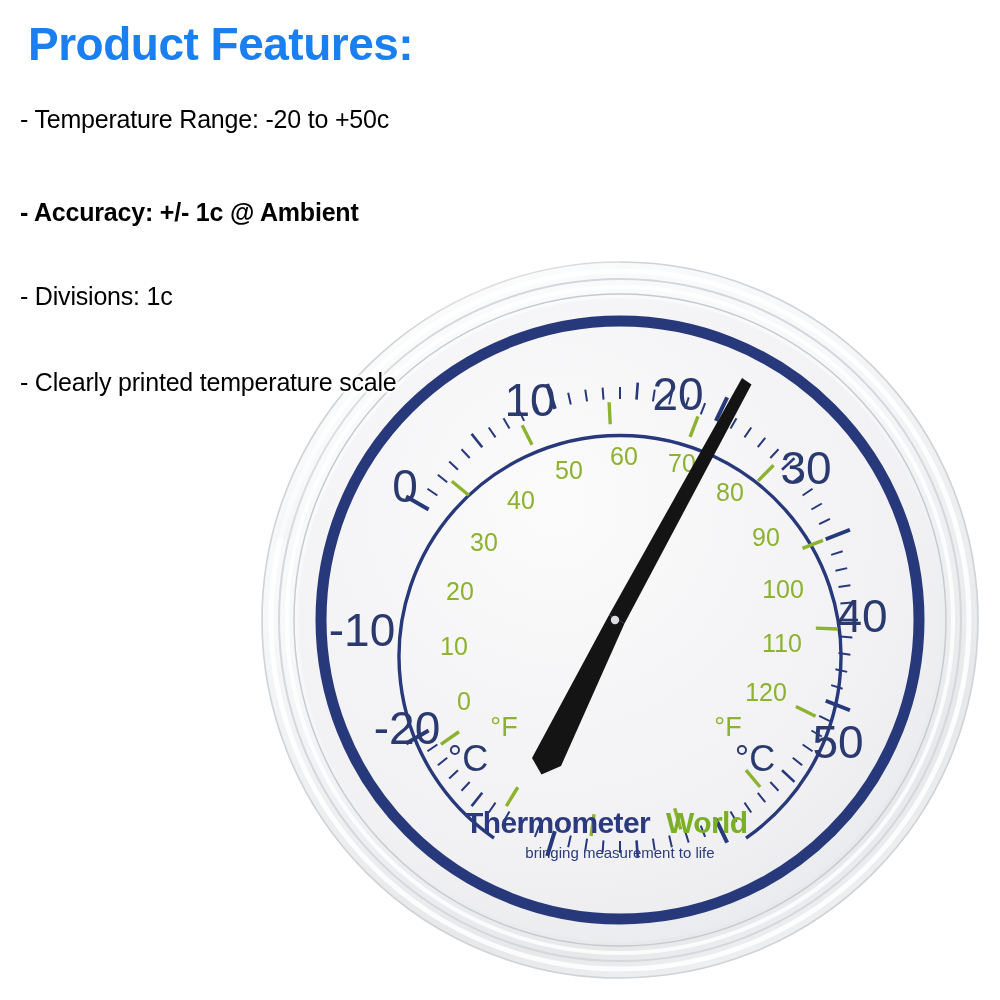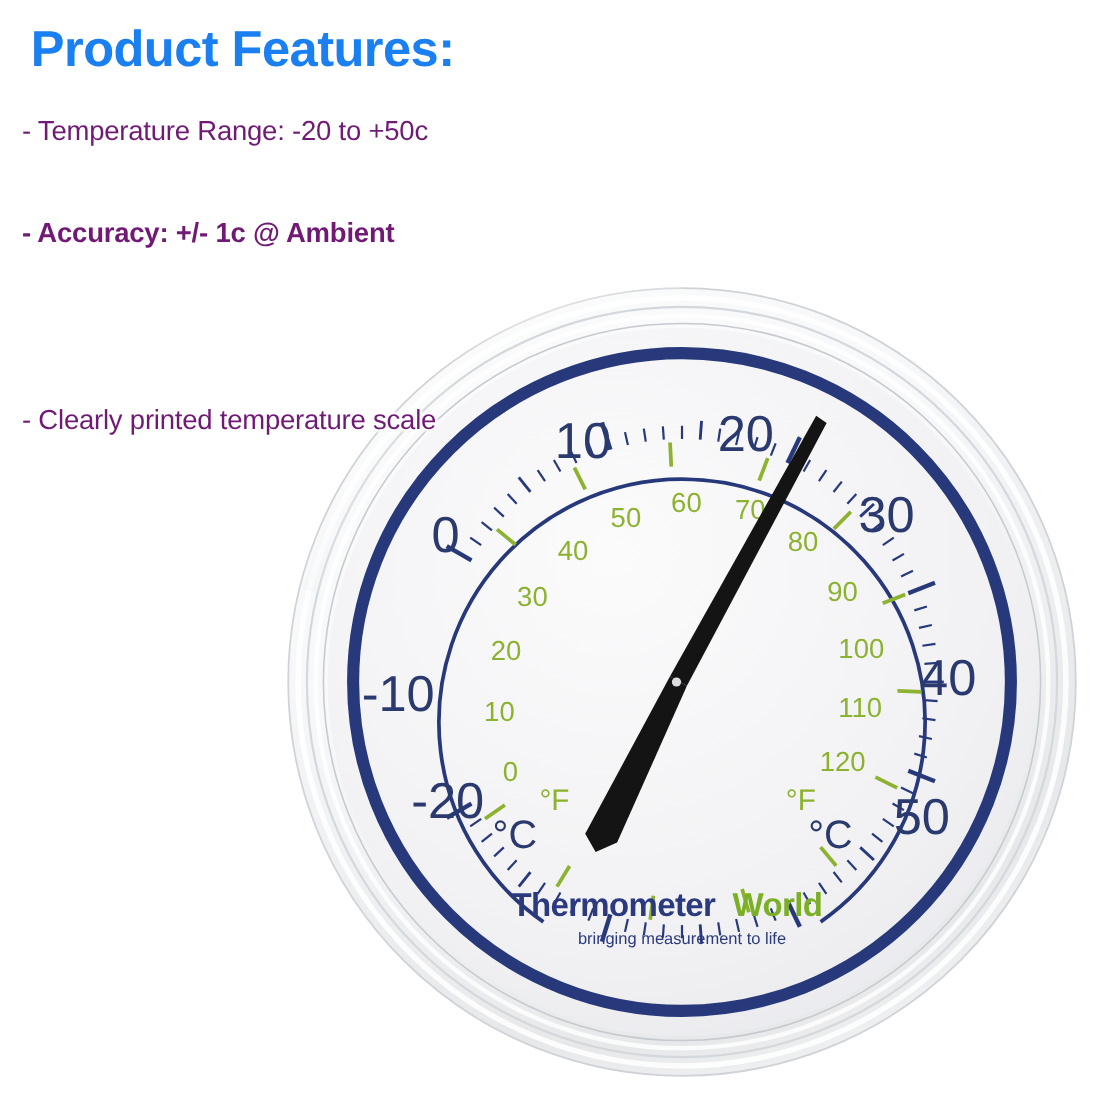--- a/index.html
+++ b/index.html
@@ -19,21 +19,21 @@
   .features h1{
     margin:10px;
     font-size:46px;
     font-weight:bold;
     letter-spacing:-0.5px;
     color:#1a7ff0;
     line-height:1.05;
   }
   .feat-line{
     font-size:25px;
-    color:#701a75;
+    color:#000000;
     letter-spacing:-0.2px;
     white-space:nowrap;
   }
   .feat-line.l1{position:absolute;left:2px;top:95px;}
   .feat-line.l2{position:absolute;left:2px;top:188px;font-weight:bold;}
   .feat-line.l3{position:absolute;left:2px;top:272px;}
   .feat-line.l4{position:absolute;left:2px;top:358px;
     text-shadow:
       0 0 4px #fff,0 0 4px #fff,0 0 4px #fff,0 0 4px #fff,
       1px 1px 3px #fff,-1px -1px 3px #fff,1px -1px 3px #fff,-1px 1px 3px #fff;
@@ -240,16 +240,17 @@
         <path d="M 351.0 357.0 L 366.5 365.5 L 303.0 508.0 L 283.5 516.5 L 274.0 500.0 Z" fill="#141414"></path>
         <circle cx="357" cy="362" r="4.2" fill="#dcdde0"></circle>
       </g>
     </svg>
   </div>
 
   <div class="features">
     <h1>Product Features:</h1>
     <div class="feat-line l1">- Temperature Range: -20 to +50c</div>
     <div class="feat-line l2">- Accuracy: +/- 1c @ Ambient</div>
+    <div class="feat-line l3">- Divisions: 1c</div>
     <div class="feat-line l4">- Clearly printed temperature scale</div>
   </div>
 
 </div>
 
 </body></html>

